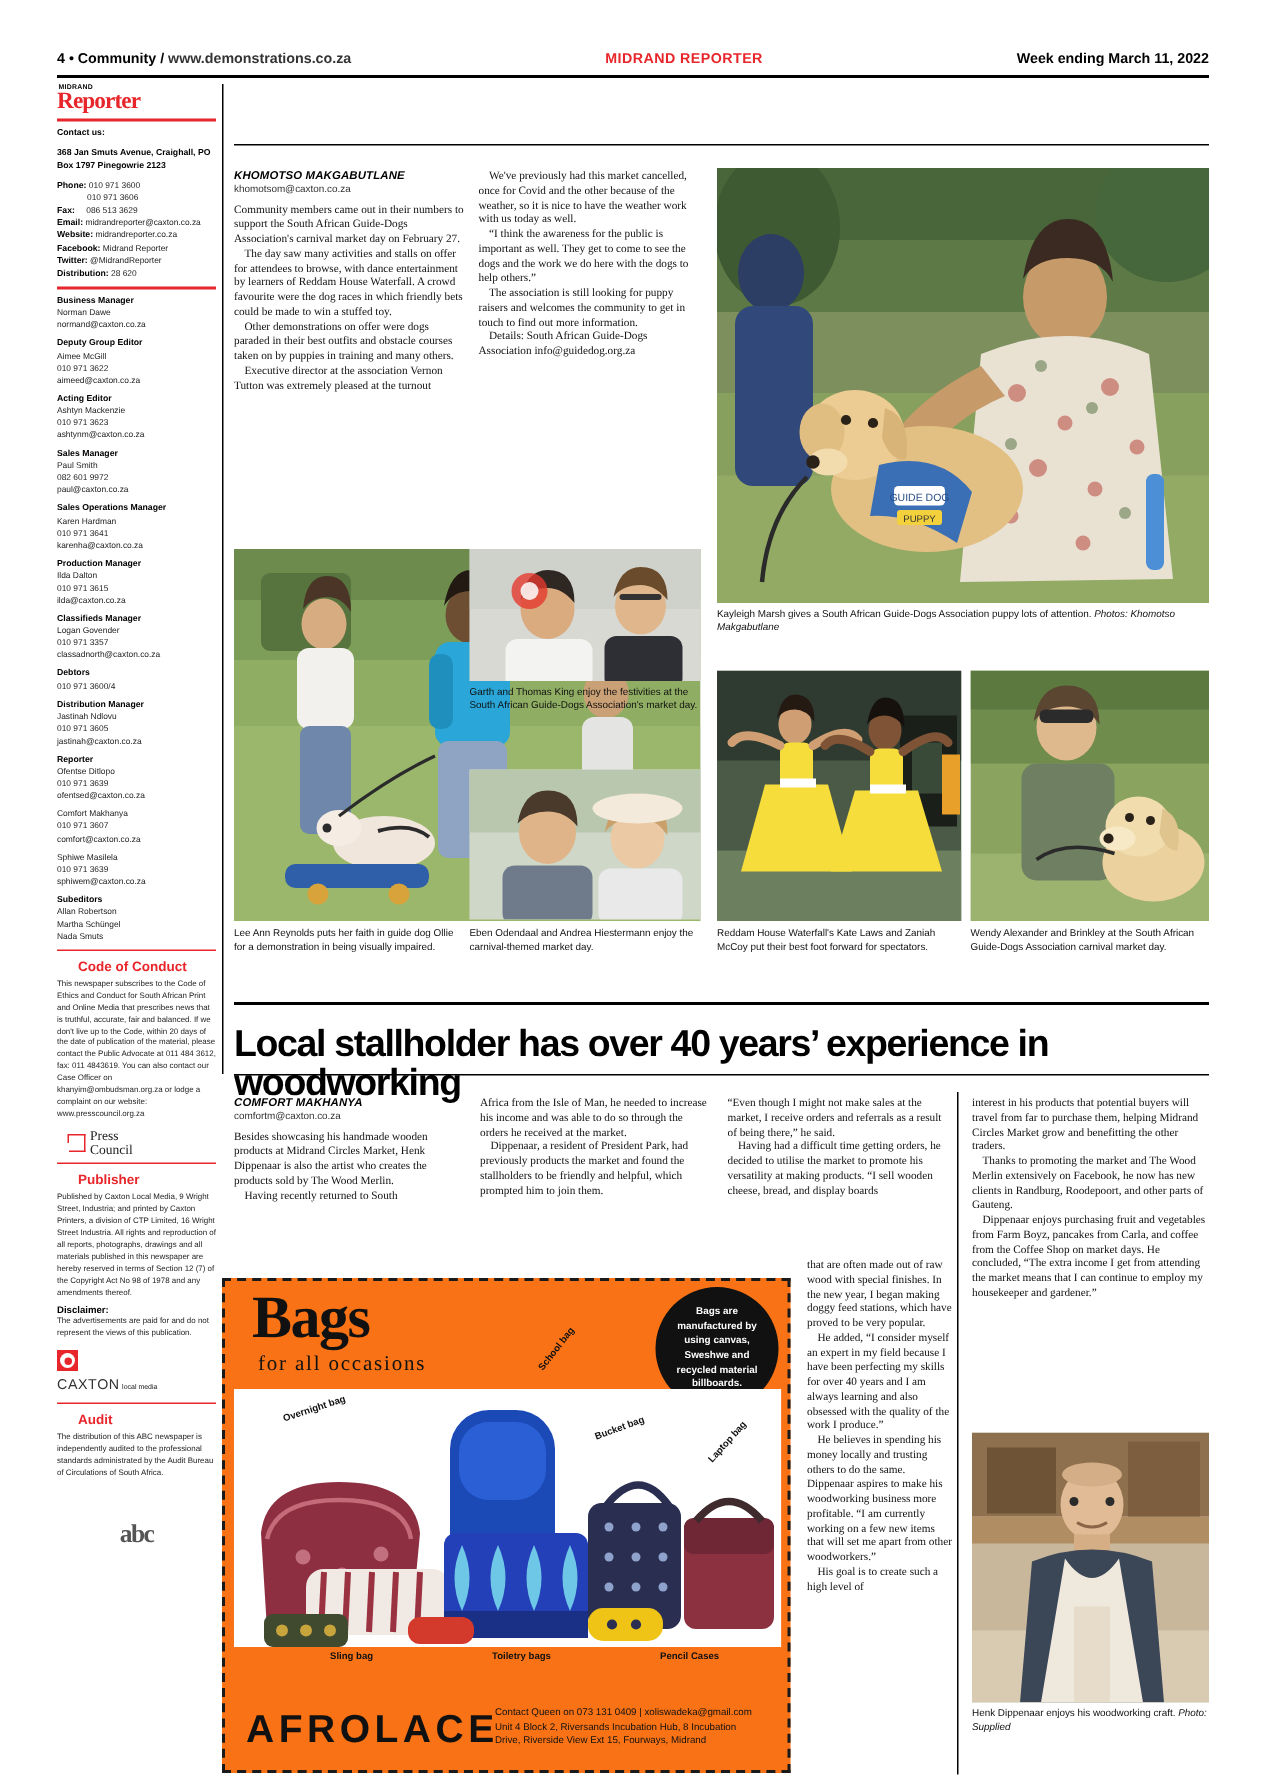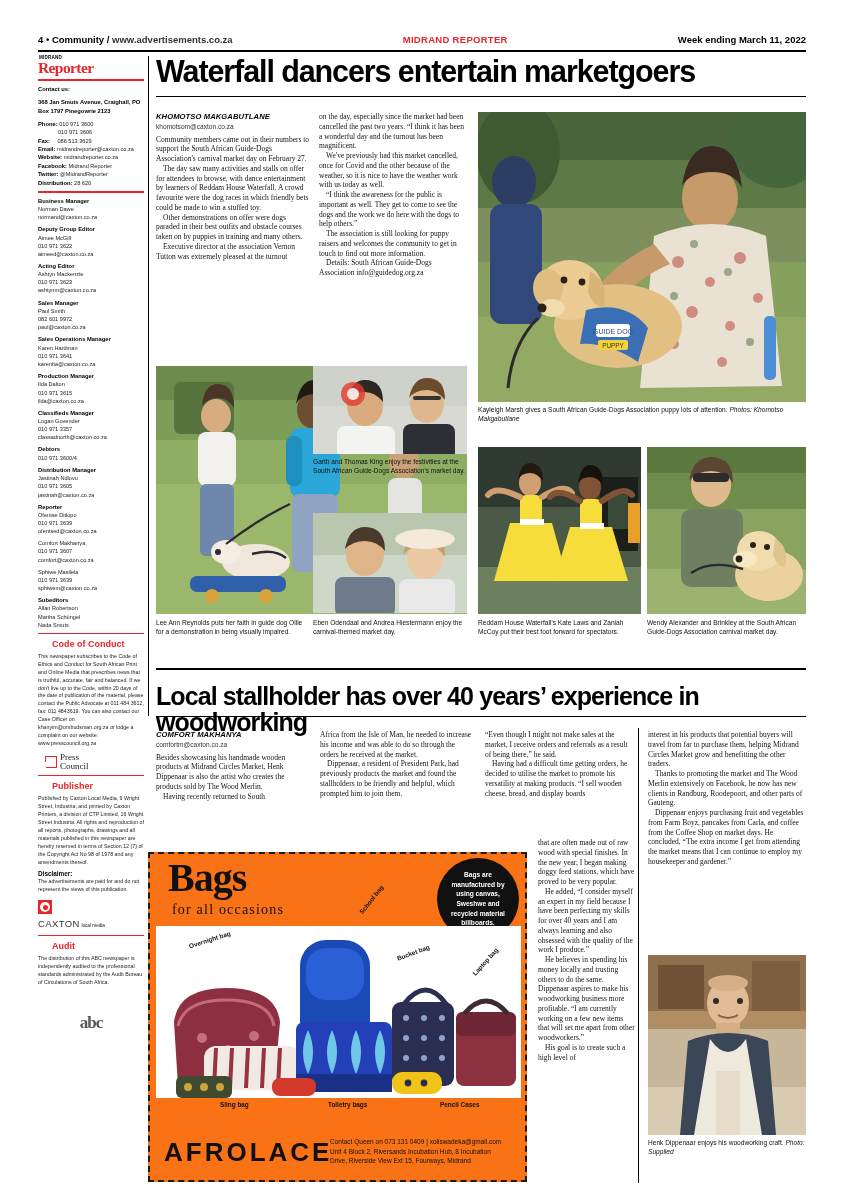--- a/index.html
+++ b/index.html
@@ -198,21 +198,21 @@
   .cap-henk { left:648px; top:1139px; width:158px; }
 </style>
 </head>
 <body>
 
 <div class="page">
 
   <div class="topbar">
     <div class="left">
       <span class="sec">4 • Community /</span>
-      <span class="url">www.advertisements.co.za</span>
+      <span class="url">www.demonstrations.co.za</span>
     </div>
     <div class="center">MIDRAND REPORTER</div>
     <div class="right">Week ending March 11, 2022</div>
   </div>
   <div class="rule-top"></div>
 
   <div class="sidebar">
     <div class="sb-logo">
       <div class="midrand">MIDRAND</div>
       <div class="reporter">Reporter</div>
@@ -356,35 +356,33 @@
       <small>local media</small>
     </div>
 
     <div class="sb-rule-thin"></div>
     <div class="sb-title-red">Audit</div>
     <div class="sb-para">The distribution of this ABC newspaper is independently audited to the professional standards administrated by the Audit Bureau of Circulations of South Africa.</div>
     <div class="abc-logo">abc</div>
   </div>
   <div class="sb-divider-v"></div>
 
-  <div class="headline1">Waterfall dancers entertain marketgoers</div>
   <div class="rule-h1"></div>
 
   <div class="a1c1">
     <div class="byline">KHOMOTSO MAKGABUTLANE</div>
     <div class="byline-mail">khomotsom@caxton.co.za</div>
     <div class="bodycol" id="a1c1">
         <p class="first">Community members came out in their numbers to support the South African Guide-Dogs Association's carnival market day on February 27.</p>
         <p>The day saw many activities and stalls on offer for attendees to browse, with dance entertainment by learners of Reddam House Waterfall. A crowd favourite were the dog races in which friendly bets could be made to win a stuffed toy.</p>
         <p>Other demonstrations on offer were dogs paraded in their best outfits and obstacle courses taken on by puppies in training and many others.</p>
         <p>Executive director at the association Vernon Tutton was extremely pleased at the turnout</p>
       </div>
   </div>
   <div class="a1c2 bodycol" id="a1c2">
-      <p class="first">on the day, especially since the market had been cancelled the past two years. “I think it has been a wonderful day and the turnout has been magnificent.</p>
       <p>We've previously had this market cancelled, once for Covid and the other because of the weather, so it is nice to have the weather work with us today as well.</p>
       <p>“I think the awareness for the public is important as well. They get to come to see the dogs and the work we do here with the dogs to help others.”</p>
       <p>The association is still looking for puppy raisers and welcomes the community to get in touch to find out more information.</p>
       <p>Details: South African Guide-Dogs Association info@guidedog.org.za</p>
     </div>
 
   <div class="photo ph-hero">
     <svg viewBox="0 0 328 290" preserveAspectRatio="none" width="328" height="290">
       <rect x="0" y="0" width="328" height="290" fill="#7c8f5d"></rect>
       <rect x="0" y="0" width="328" height="96" fill="#5d7a46"></rect>

